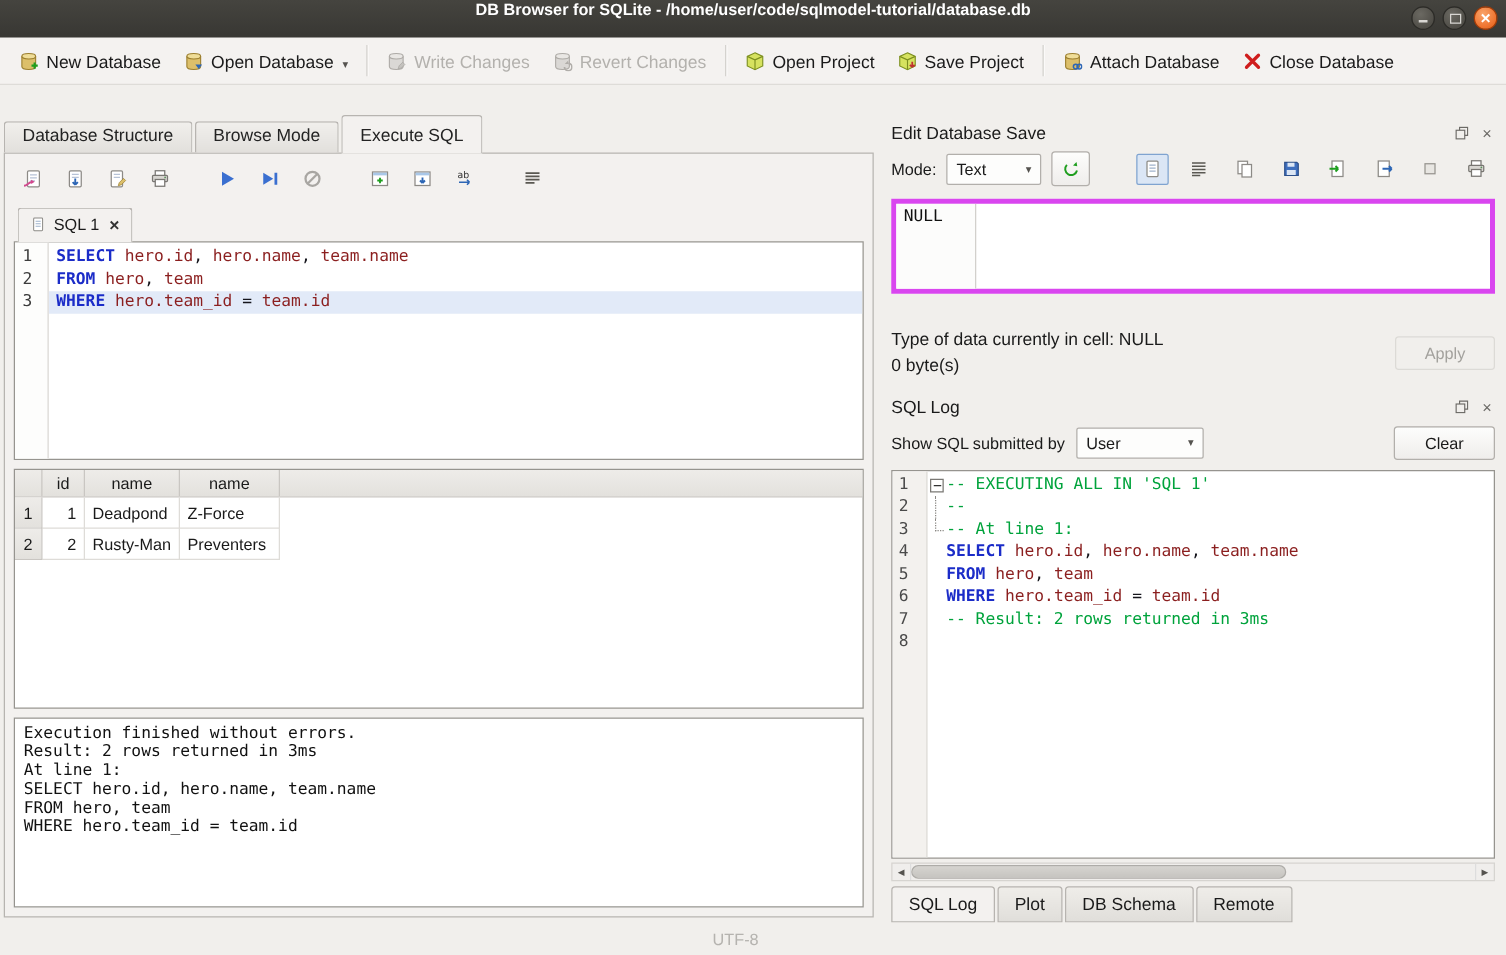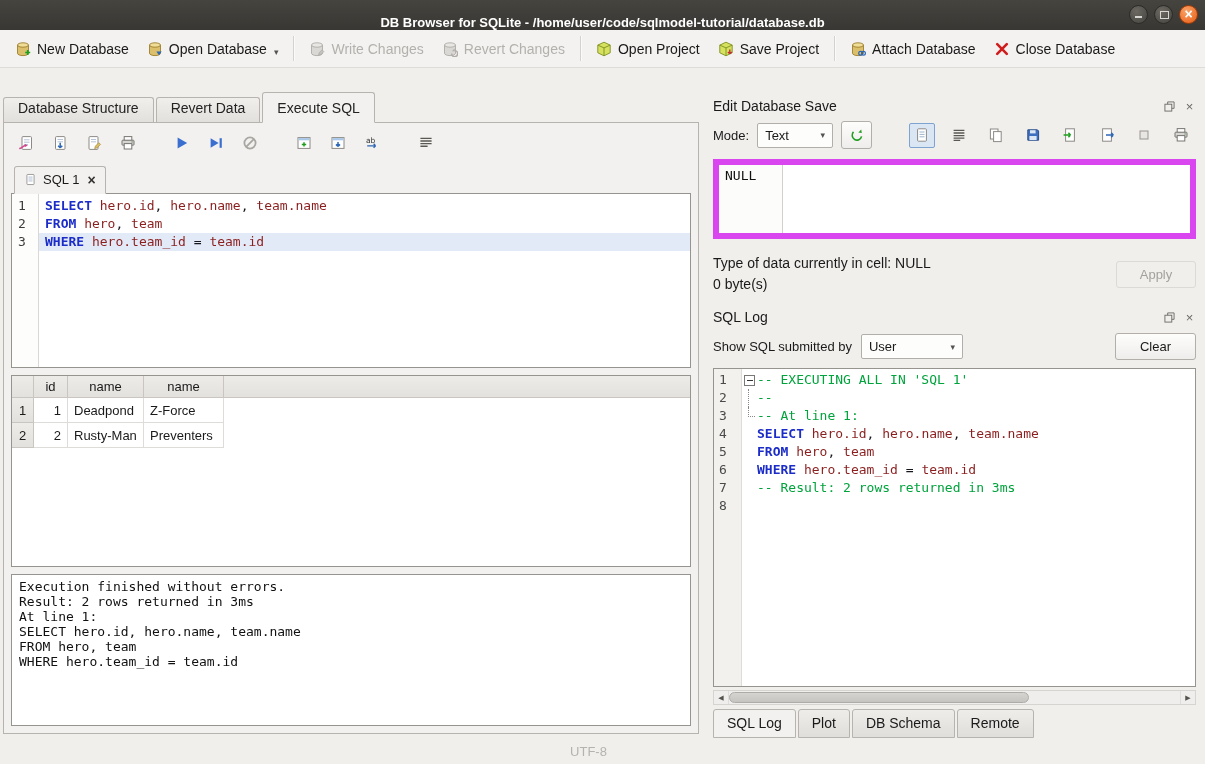--- a/index.html
+++ b/index.html
@@ -1,20 +1,20 @@
 <!DOCTYPE html>
 <html style="--kw: #1b2cc8; --ident: #8b1f1f; --cm: #00a33c; --current-line: #e2eaf8;"><head>
 <meta charset="utf-8">
 <style>
   html,body{margin:0;padding:0;background:#555;}
   body{font-family:"Liberation Sans","DejaVu Sans",sans-serif;font-size:13px;color:#1a1a1a;-webkit-font-smoothing:antialiased;}
   .window{position:relative;width:1205px;height:764px;background:#f1efec;overflow:hidden;}
 
   
-  .titlebar{height:30px;background:linear-gradient(#45443f,#383733);display:flex;align-items:flex-end;justify-content:center;position:relative;color:#fff;font-weight:bold;font-size:13px;}
+  .titlebar{height:30px;background:linear-gradient(#45443f,#383733);display:flex;align-items:flex-start;justify-content:center;position:relative;color:#fff;font-weight:bold;font-size:13px;}
   .winbtns{position:absolute;right:7px;top:5px;display:flex;gap:6px;}
   .winbtn{width:19px;height:19px;border-radius:50%;background:radial-gradient(circle at 38% 32%,#6b6962,#504e48 70%);border:1px solid #2c2b27;box-sizing:border-box;position:relative;}
   .winbtn.min::after{content:"";position:absolute;left:5px;right:5px;bottom:5px;height:2px;background:#d8d6d2;}
   .winbtn.max::after{content:"";position:absolute;left:5px;top:5px;width:7px;height:6px;border:1.5px solid #d8d6d2;}
   .winbtn.close{background:radial-gradient(circle at 38% 30%,#f9a369,#ef7430 65%,#d95d14);border-color:#a33c08;color:#fff;font-size:14px;line-height:17px;text-align:center;font-weight:bold;}
 
   
   .menubar{height:25px;background:#f4f2f0;display:flex;align-items:center;padding-left:8px;}
   .menu-item{padding:3px 10px;font-size:14px;border-radius:2px;}
   .menu-item u{text-decoration:underline;}
@@ -85,21 +85,21 @@
   .mode-row{display:flex;align-items:center;gap:8px;padding:3px 9px 2px;}
   .select{background:#fdfdfc;border:1px solid #b2afab;border-radius:2px;padding:3px 7px;display:flex;align-items:center;justify-content:space-between;font-size:13px;box-sizing:border-box;height:25px;}
   .w-mode{width:76px;}
   .w-user{width:102px;}
   .caret{font-size:9px;color:#55534f;margin-left:8px;}
   .tool-btn{border:1px solid #b2afab;background:linear-gradient(#fdfdfc,#efedeb);border-radius:3px;width:29px;height:26px;display:flex;align-items:center;justify-content:center;}
   .cell-icons{margin-left:auto;display:flex;gap:11px;align-items:center;padding-right:2px;}
   .icon-btn{width:24px;height:23px;display:flex;align-items:center;justify-content:center;border:1px solid transparent;border-radius:2px;}
   .icon-btn.active{background:#dbe6f5;border-color:#7fa3d0;}
 
-  .cell-editor{margin:8px 9px 0;border:6px solid #d946ef;background:#fff;height:68px;display:flex;overflow:hidden;}
+  .cell-editor{margin:8px 9px 12px;border:4px solid #d946ef;background:#fff;height:68px;display:flex;overflow:hidden;}
   .cell-gutter{width:64px;border-right:1px solid #d2d0cc;background:#fcfcfb;padding:3px 6px;box-sizing:border-box;font-family:"DejaVu Sans Mono",monospace;font-size:13px;color:#111;}
   .cell-content{flex:1;}
 
   .type-row{display:flex;align-items:center;padding:14px 9px 0;}
   .type-texts{font-size:14px;line-height:21px;}
   .apply-btn{margin-left:auto;color:#a3a19d;background:#f1efec;border:1px solid #dcdad6;border-radius:3px;padding:5px 0;width:80px;font-size:13px;font-family:inherit;}
 
   .filter-row{display:flex;align-items:center;gap:9px;padding:4px 9px 2px;}
   .btn{background:linear-gradient(#fdfdfc,#efedeb);border:1px solid #b2afab;border-radius:3px;padding:5px 0;width:81px;font-size:13px;font-family:inherit;color:#1a1a1a;}
   .btn.clear{margin-left:auto;}
@@ -225,21 +225,21 @@
         </span>
         <span>Close Database</span>
       </div>
     </div>
 
   <div class="main">
 
     <div class="left-col">
       <div class="main-tabs">
           <div class="main-tab">Database Structure</div>
-          <div class="main-tab">Revert Data</div>
+          <div class="main-tab">Browse Mode</div>
           <div class="main-tab active">Execute SQL</div>
         </div>
       <div class="sql-pane">
         <div class="sql-toolbar">
             <div class="sql-tb-btn">
               <svg viewBox="0 0 16 16" width="16" height="16">
                 <rect x="4" y="1.6" width="9.5" height="12.8" rx="1" fill="#fff" stroke="#8c8a86"></rect>
                 <path d="M6 4.8h5.5M6 7.2h5.5M6 9.6h4" stroke="#b6c2d6" stroke-width="1"></path>
                 <path d="M1.2 13.6c2.8-.2 3.4-2.8 6.4-3" fill="none" stroke="#d1498e" stroke-width="1.5"></path>
                 <path d="M6.8 8.8l3 1.6-2.8 1.7z" fill="#d1498e"></path>

